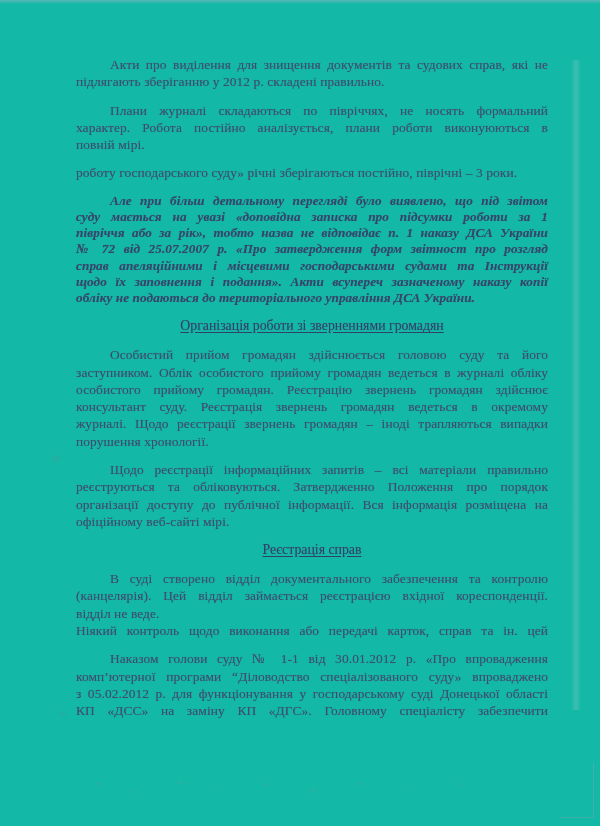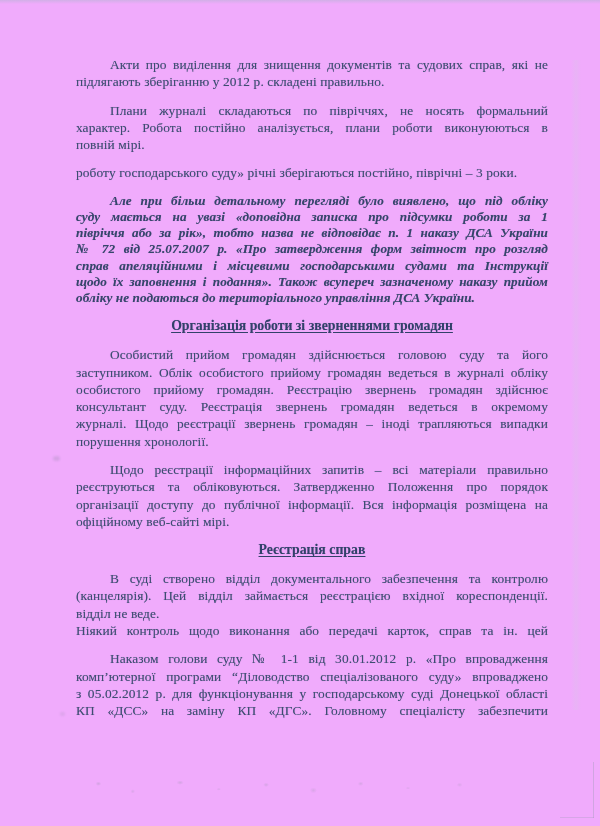--- a/index.html
+++ b/index.html
@@ -1,19 +1,19 @@
 <!DOCTYPE html>
 <html lang="uk"><head>
 <meta charset="utf-8">
 <style>
   html,body{margin:0;padding:0;background:#ffffff;}
   .page{
     position:relative;
     width:600px;height:826px;
-    background:#f0abfc;
+    background:#14b8a6;
     overflow:hidden;
     font-family:"Liberation Serif", serif;
     color:#3e4d72;
     text-shadow:0 0 0.7px rgba(62,77,114,0.40);
   }
   .content{
     position:absolute;
     left:76px;top:56px;width:472px;
   }
   .ln{
@@ -29,21 +29,21 @@
     font-weight:bold;
     font-style:italic;
     font-size:13.2px;
     line-height:16.2px;
     color:#36456b;
   }
   .hd{
     margin:5px 0 11px 0;
     font-size:13.8px;
     line-height:18px;
-    font-weight:bold;
+    font-weight:normal;
     text-align:center;
     text-decoration:underline;
     text-underline-offset:2px;
     color:#32416a;
   }
   
   .top-band{
     position:absolute;top:0;left:0;right:0;height:4px;
     background:linear-gradient(180deg, rgba(172,180,205,0.45), rgba(172,180,205,0));
   }
@@ -106,26 +106,26 @@
       <div class="ln ind jf">Плани журналі складаються по півріччях, не носять формальний</div>
       <div class="ln jf">характер. Робота постійно аналізується, плани роботи виконуюються в</div>
       <div class="ln">повній мірі.</div>
     </div>
 
     <div class="para">
       <div class="ln">роботу господарського суду» річні зберігаються постійно, піврічні – 3 роки.</div>
     </div>
 
     <div class="para bi">
-      <div class="ln ind jf">Але при більш детальному перегляді  було виявлено, що під обліку</div>
+      <div class="ln ind jf">Але при більш детальному перегляді  було виявлено, що під звітом</div>
       <div class="ln jf">суду  мається на увазі «доповідна записка про підсумки роботи за 1</div>
       <div class="ln jf">півріччя  або за рік», тобто назва не відповідає п. 1 наказу ДСА України</div>
       <div class="ln jf">№ 72 від 25.07.2007 р. «Про затвердження форм звітност про розгляд</div>
       <div class="ln jf">справ апеляційними і місцевими господарськими судами та Інструкції</div>
-      <div class="ln jf">щодо їх заповнення і подання».  Також всупереч зазначеному наказу прийом</div>
+      <div class="ln jf">щодо їх заповнення і подання».  Акти всупереч зазначеному наказу копії</div>
       <div class="ln">обліку не подаються до територіального управління ДСА України.</div>
     </div>
 
     <div class="hd">Організація роботи зі зверненнями громадян</div>
 
     <div class="para">
       <div class="ln ind jf">Особистий прийом громадян здійснюється головою суду та його</div>
       <div class="ln jf">заступником. Облік особистого прийому громадян ведеться в журналі обліку</div>
       <div class="ln jf">особистого прийому громадян. Реєстрацію звернень громадян здійснює</div>
       <div class="ln jf">консультант суду. Реєстрація звернень громадян ведеться в окремому</div>

